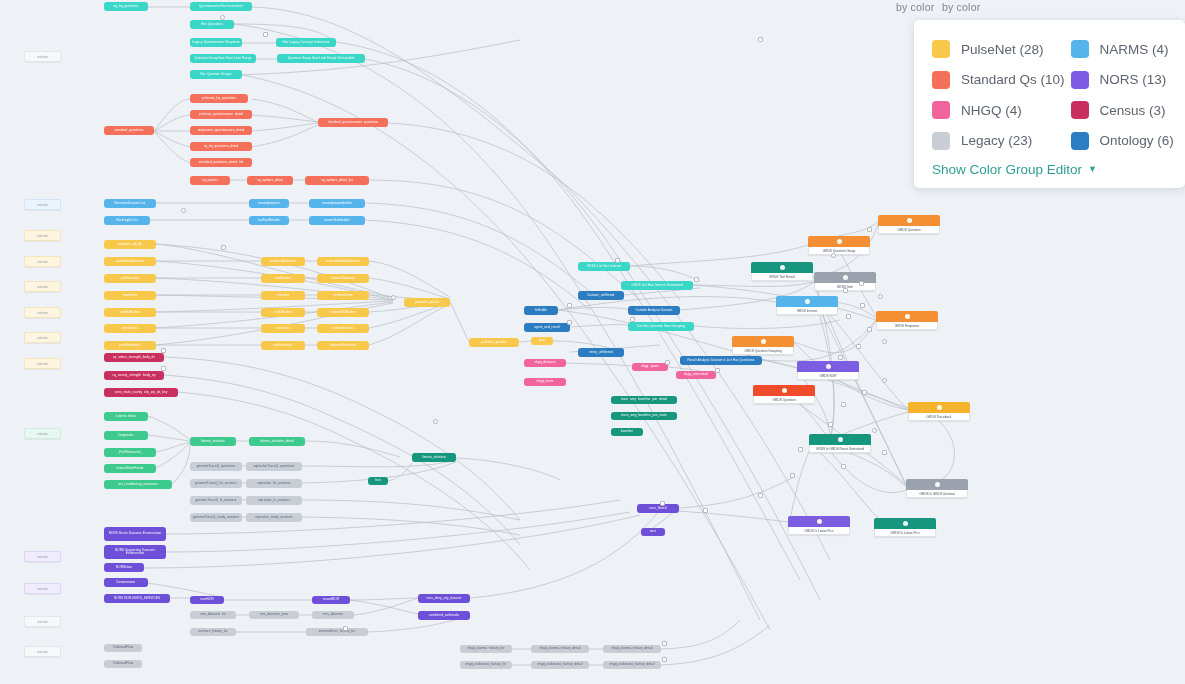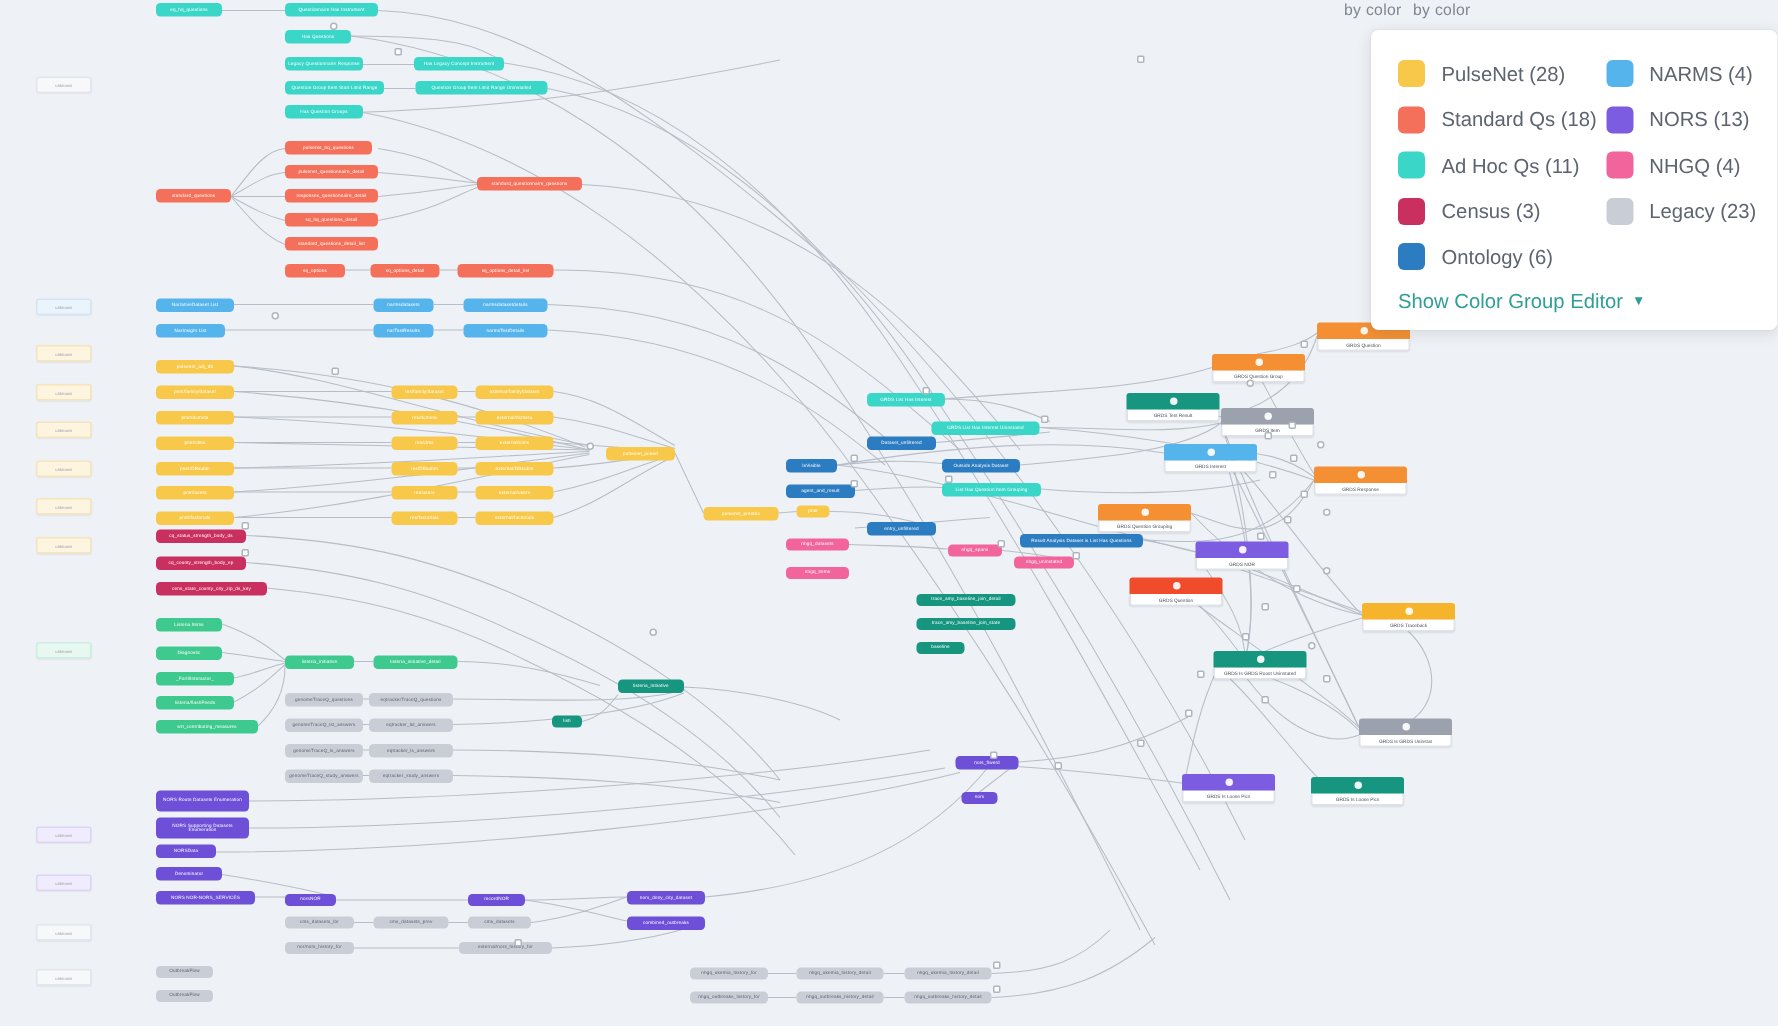--- a/index.html
+++ b/index.html
@@ -743,29 +743,25 @@
         <div class="lg-item">
           <div class="sw" style="background: rgb(248, 200, 74);"></div>
           <div class="lg-txt">PulseNet (28)</div>
         </div>
         <div class="lg-item">
           <div class="sw" style="background: rgb(86, 180, 236);"></div>
           <div class="lg-txt">NARMS (4)</div>
         </div>
         <div class="lg-item">
           <div class="sw" style="background: rgb(244, 112, 90);"></div>
-          <div class="lg-txt">Standard Qs (18)</div>
+          <div class="lg-txt">Standard Qs (10)</div>
         </div>
         <div class="lg-item">
           <div class="sw" style="background: rgb(124, 92, 224);"></div>
           <div class="lg-txt">NORS (13)</div>
-        </div>
-        <div class="lg-item">
-          <div class="sw" style="background: rgb(58, 214, 200);"></div>
-          <div class="lg-txt">Ad Hoc Qs (11)</div>
         </div>
         <div class="lg-item">
           <div class="sw" style="background: rgb(242, 100, 156);"></div>
           <div class="lg-txt">NHGQ (4)</div>
         </div>
         <div class="lg-item">
           <div class="sw" style="background: rgb(201, 48, 95);"></div>
           <div class="lg-txt">Census (3)</div>
         </div>
         <div class="lg-item">

